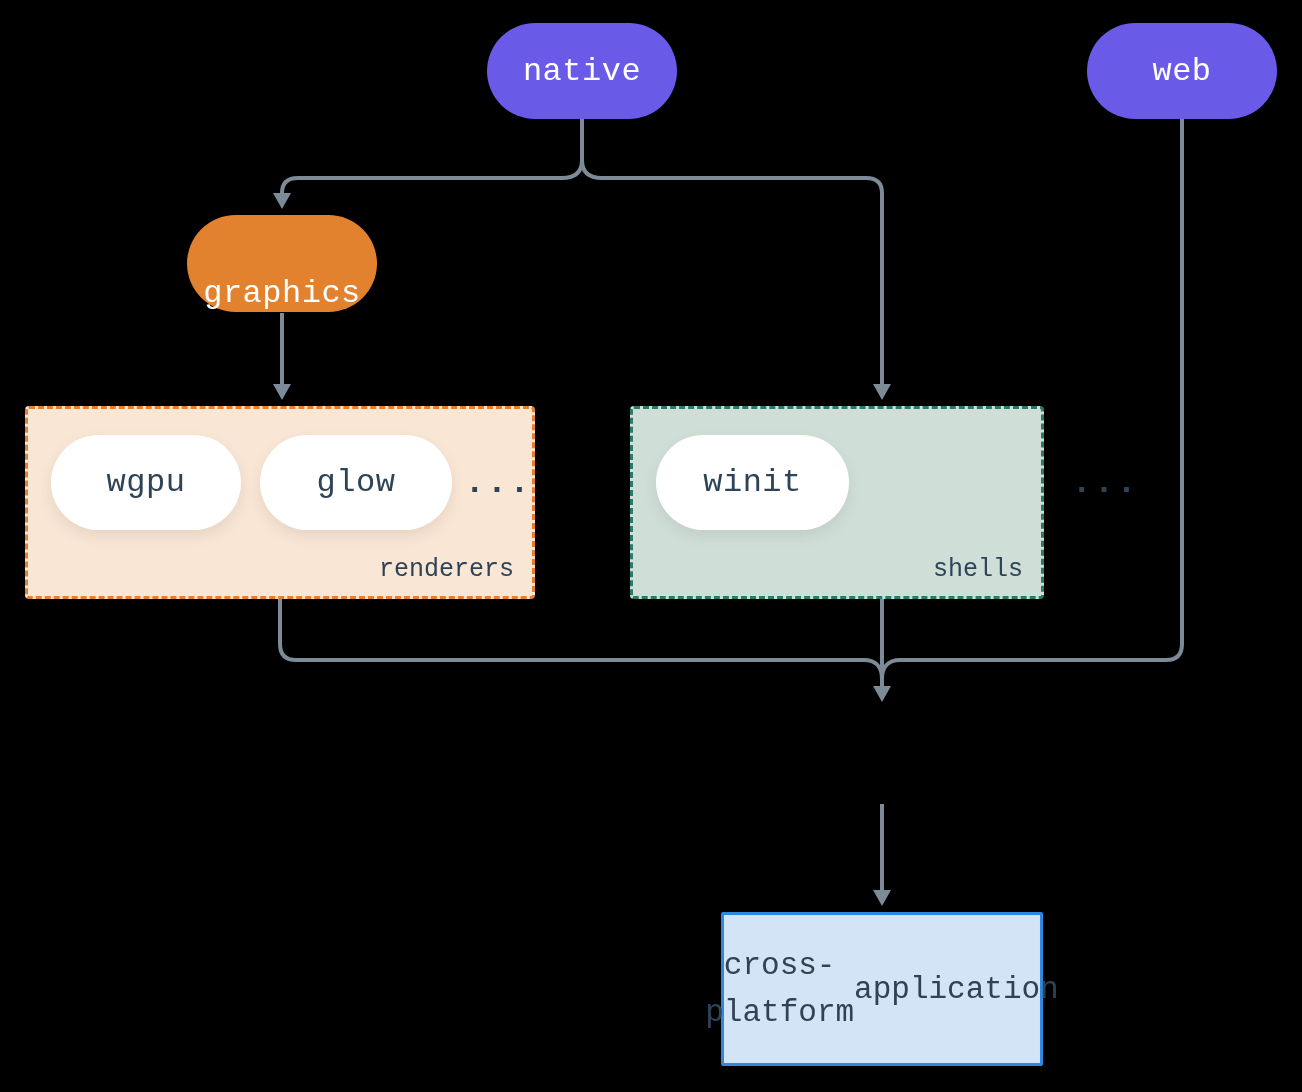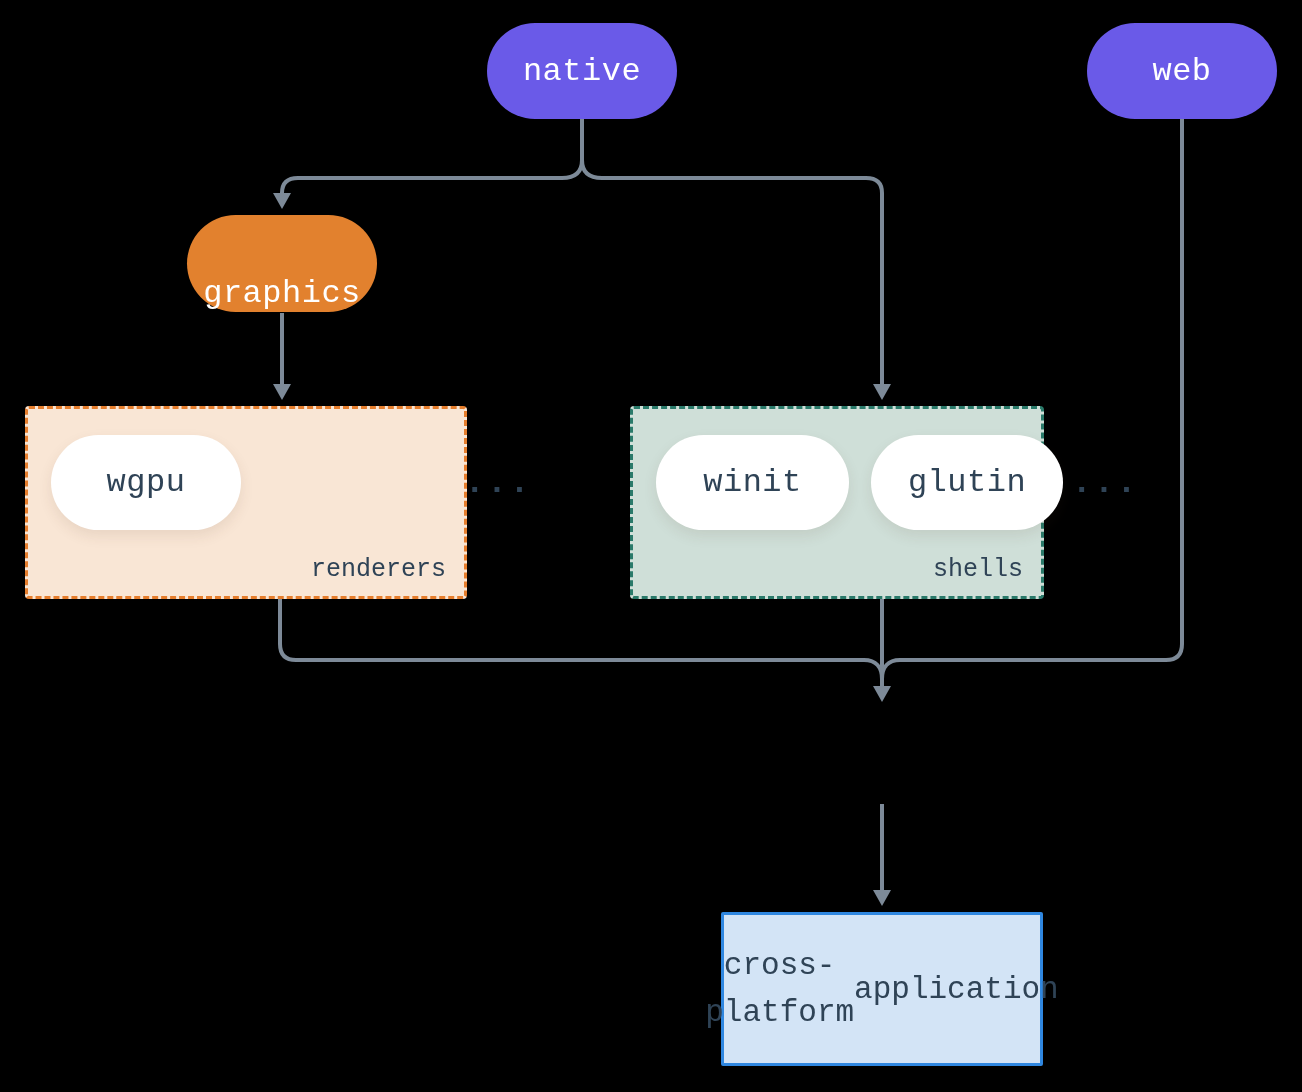--- a/index.html
+++ b/index.html
@@ -126,34 +126,34 @@
   </div>
 
   <div class="pill platform" style="left:1087px; top:23px; width:190px; height:96px;">
     <span>web</span>
   </div>
 
   <div class="pill graphics" style="left:187px; top:215px; width:190px; height:97px;">
     <span>graphics</span>
   </div>
 
-  <div class="group renderers" style="left:25px; top:406px; width:442px; height:193px;">
+  <div class="group renderers" style="left:25px; top:406px; width:510px; height:193px;">
     <div class="pill lib" style="left:23px; top:26px; width:190px; height:95px;">
       <span>wgpu</span>
+    </div>
+    <div class="pill lib" style="left:232px; top:26px; width:192px; height:95px;">
+      <span>glow</span>
     </div>
     <div class="dots" style="left:440px; top:26px; width:60px; height:95px;">...</div>
     <div class="group-label">renderers</div>
   </div>
 
   <div class="group shells" style="left:630px; top:406px; width:414px; height:193px;">
     <div class="pill lib" style="left:23px; top:26px; width:193px; height:95px;">
       <span>winit</span>
-    </div>
-    <div class="pill lib" style="left:238px; top:26px; width:192px; height:95px;">
-      <span>glutin</span>
     </div>
     <div class="dots" style="left:442px; top:26px; width:60px; height:95px;">...</div>
     <div class="group-label">shells</div>
   </div>
 
 
   <div class="app-box" style="left:721px; top:912px; width:322px; height:154px;">
     <span>cross-platform</span>
     <span>application</span>
   </div>

